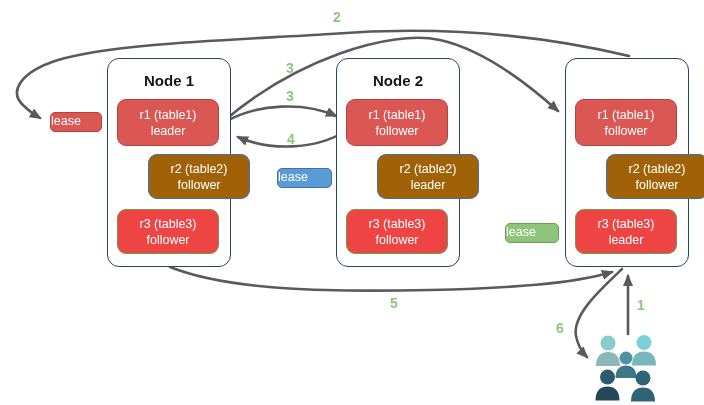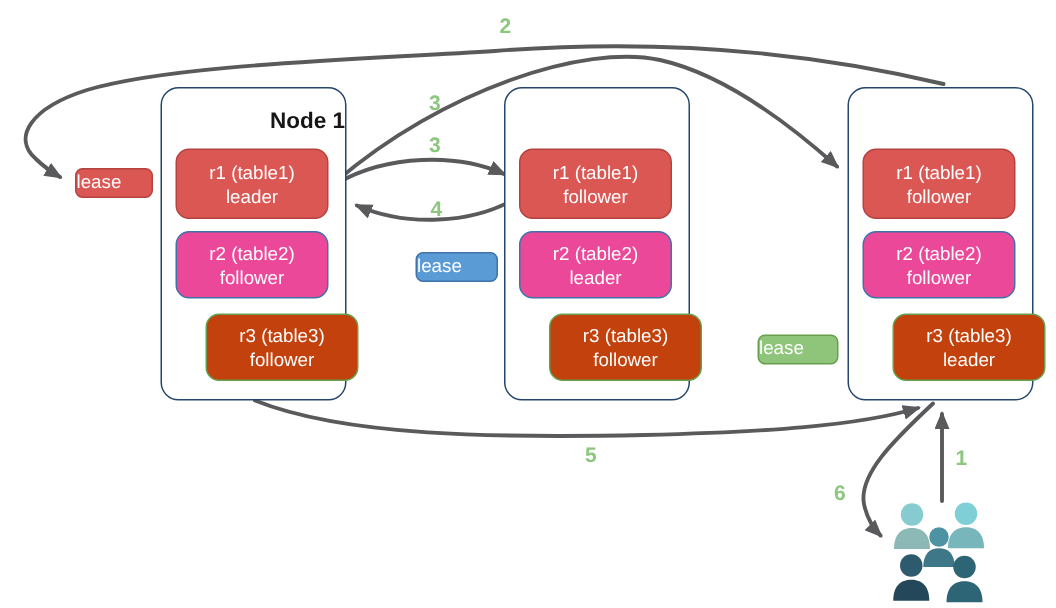--- a/index.html
+++ b/index.html
@@ -7,30 +7,30 @@
     position:relative; width:704px; height:405px; background:#ffffff;
     font-family:"Liberation Sans", sans-serif; overflow:hidden;
   }
   svg.arrows { position:absolute; left:0; top:0; }
 
   .node {
     position:absolute; width:124px; height:209px; box-sizing:border-box;
     background:#ffffff; border:1.7px solid #24466b; border-radius:12px;
   }
   .node-title {
-    text-align:right; margin-top:13px; font-weight:bold; font-size:15px; color:#161616;
+    text-align:center; margin-top:13px; font-weight:bold; font-size:15px; color:#161616;
   }
   .replica {
     position:absolute; left:9px; width:102px; box-sizing:border-box; border-radius:9px;
     color:#ffffff; font-size:12.5px; text-align:center; line-height:16px;
     display:flex; flex-direction:column; justify-content:center;
   }
   .replica.red   { background:#db5753; border:1.5px solid #b4423e; }
-  .replica.blue  { background:#ec4899; border:1.5px solid #3f72a8; }
-  .replica.green { background:#c2410c; border:1.5px solid #66a04e;margin-left:20px; }
+  .replica.blue  { background:#a16207; border:1.5px solid #3f72a8;margin-left:31px; }
+  .replica.green { background:#ef4444; border:1.5px solid #66a04e; }
   .r-row1 { top:40px;  height:47px; }
   .r-row2 { top:95px;  height:45px; }
   .r-row3 { top:150px; height:45px; }
 
   .lease {
     position:absolute; height:20px; box-sizing:border-box; border-radius:5px;
     color:#ffffff; font-size:12.5px; line-height:17px; text-align:left;
   }
   .lease.red   { left:50px;  top:112px; width:52px; background:#db5753; border:1.5px solid #b4423e; }
   .lease.blue  { left:277px; top:168px; width:55px; background:#5b9bd5; border:1.5px solid #3f72a8; }
@@ -81,20 +81,21 @@
       <span>r2 (table2)</span>
       <span>follower</span>
     </div>
     <div class="replica green r-row3">
       <span>r3 (table3)</span>
       <span>follower</span>
     </div>
   </div>
 
   <div class="node" style="left:336px; top:58px;">
+    <div class="node-title">Node 2</div>
     <div class="replica red r-row1">
       <span>r1 (table1)</span>
       <span>follower</span>
     </div>
     <div class="replica blue r-row2">
       <span>r2 (table2)</span>
       <span>leader</span>
     </div>
     <div class="replica green r-row3">
       <span>r3 (table3)</span>

